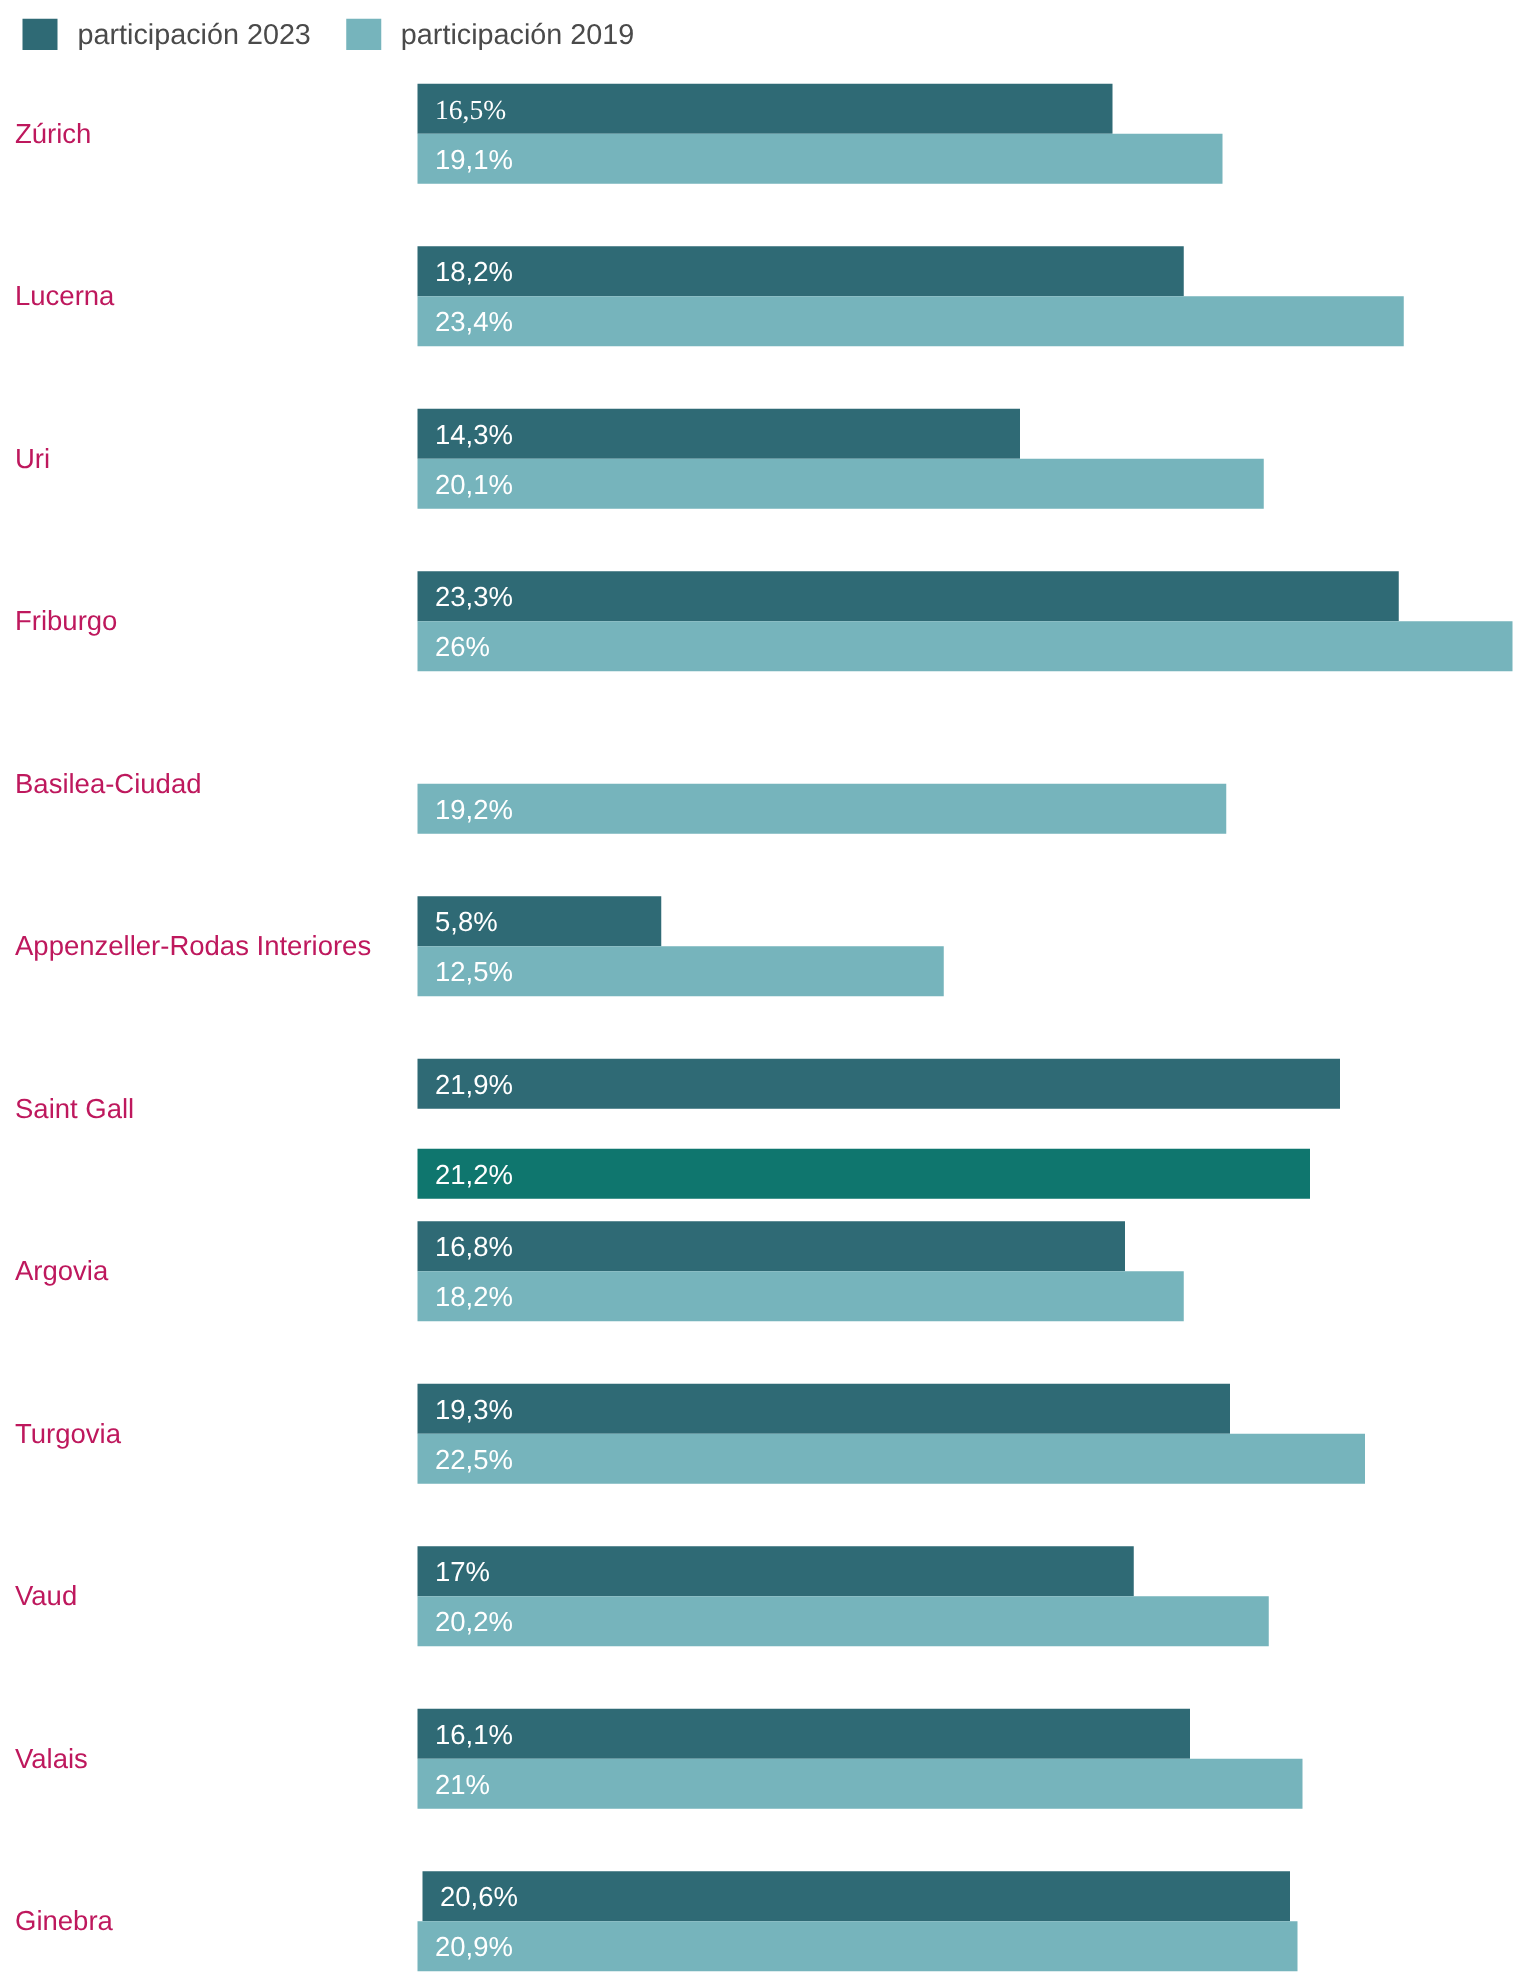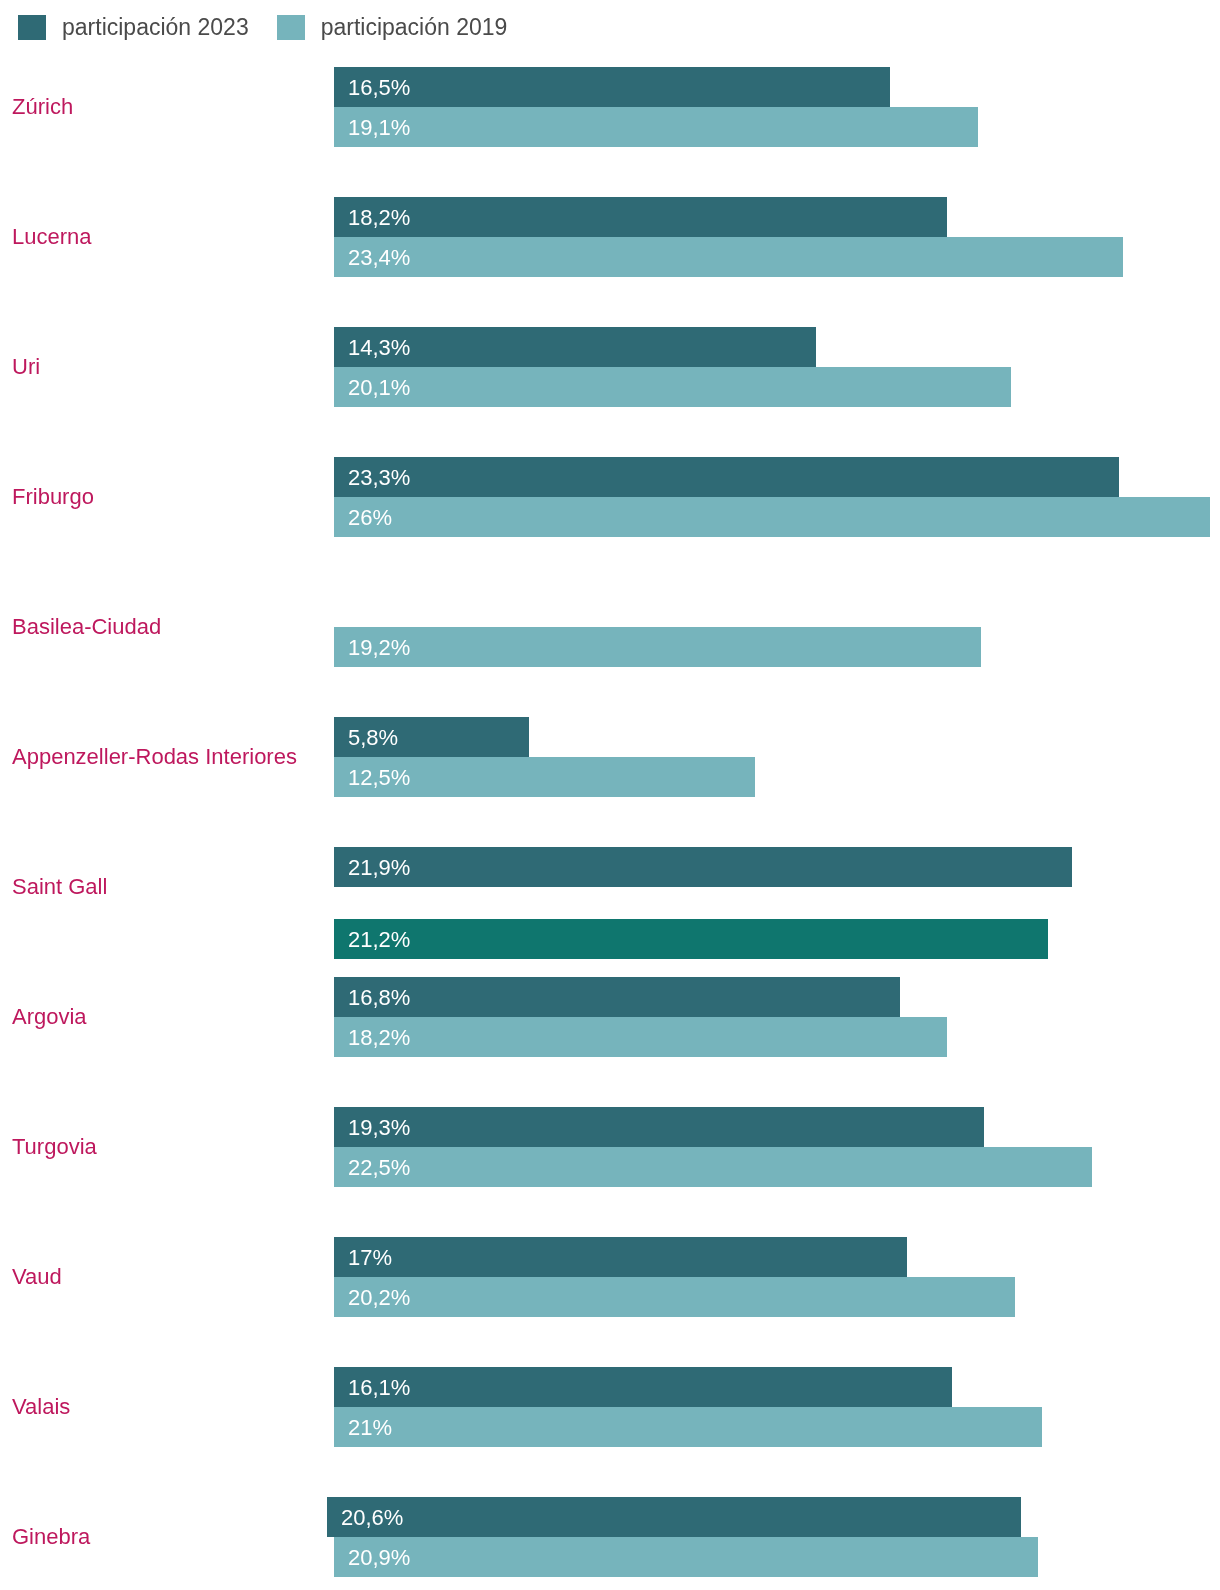--- a/index.html
+++ b/index.html
@@ -102,21 +102,21 @@
     </div>
     <div class="legend-item">
       <span class="legend-swatch" style="background: rgb(118, 180, 188);"></span>
       <span class="legend-label">participación 2019</span>
     </div>
   </div>
 
   <div class="plot" id="plot">
       <div class="row" style="top: 67px; height: 80px;">
         <div class="cat-label" style="top: 27px;">Zúrich</div>
-        <div class="bar" style="left: 334px; top: 0px; width: 556.05px; background: rgb(47, 106, 117);">
+        <div class="bar" style="left: 334px; top: 0px; width: 556.05px; background: rgb(47, 106, 117); font-family: Liberation Serif, serif;">
           <span class="bar-value">16,5%</span>
         </div>
         <div class="bar" style="left: 334px; top: 40px; width: 643.67px; background: rgb(118, 180, 188);">
           <span class="bar-value">19,1%</span>
         </div>
       </div>
       <div class="row" style="top: 197px; height: 80px;">
         <div class="cat-label" style="top: 27px;">Lucerna</div>
         <div class="bar" style="left: 334px; top: 0px; width: 613.34px; background: rgb(47, 106, 117);">
           <span class="bar-value">18,2%</span>
@@ -198,21 +198,21 @@
         <div class="cat-label" style="top: 27px;">Valais</div>
         <div class="bar" style="left: 334px; top: 0px; width: 618px; background: rgb(47, 106, 117);">
           <span class="bar-value">16,1%</span>
         </div>
         <div class="bar" style="left: 334px; top: 40px; width: 707.7px; background: rgb(118, 180, 188);">
           <span class="bar-value">21%</span>
         </div>
       </div>
       <div class="row" style="top: 1497px; height: 80px;">
         <div class="cat-label" style="top: 27px;">Ginebra</div>
-        <div class="bar" style="left: 327px; top: 0px; width: 694.22px; background: rgb(47, 106, 117);">
+        <div class="bar" style="left: 338px; top: 0px; width: 694.22px; background: rgb(47, 106, 117);">
           <span class="bar-value">20,6%</span>
         </div>
         <div class="bar" style="left: 334px; top: 40px; width: 704.33px; background: rgb(118, 180, 188);">
           <span class="bar-value">20,9%</span>
         </div>
       </div>
     </div>
 
 </div>
 

